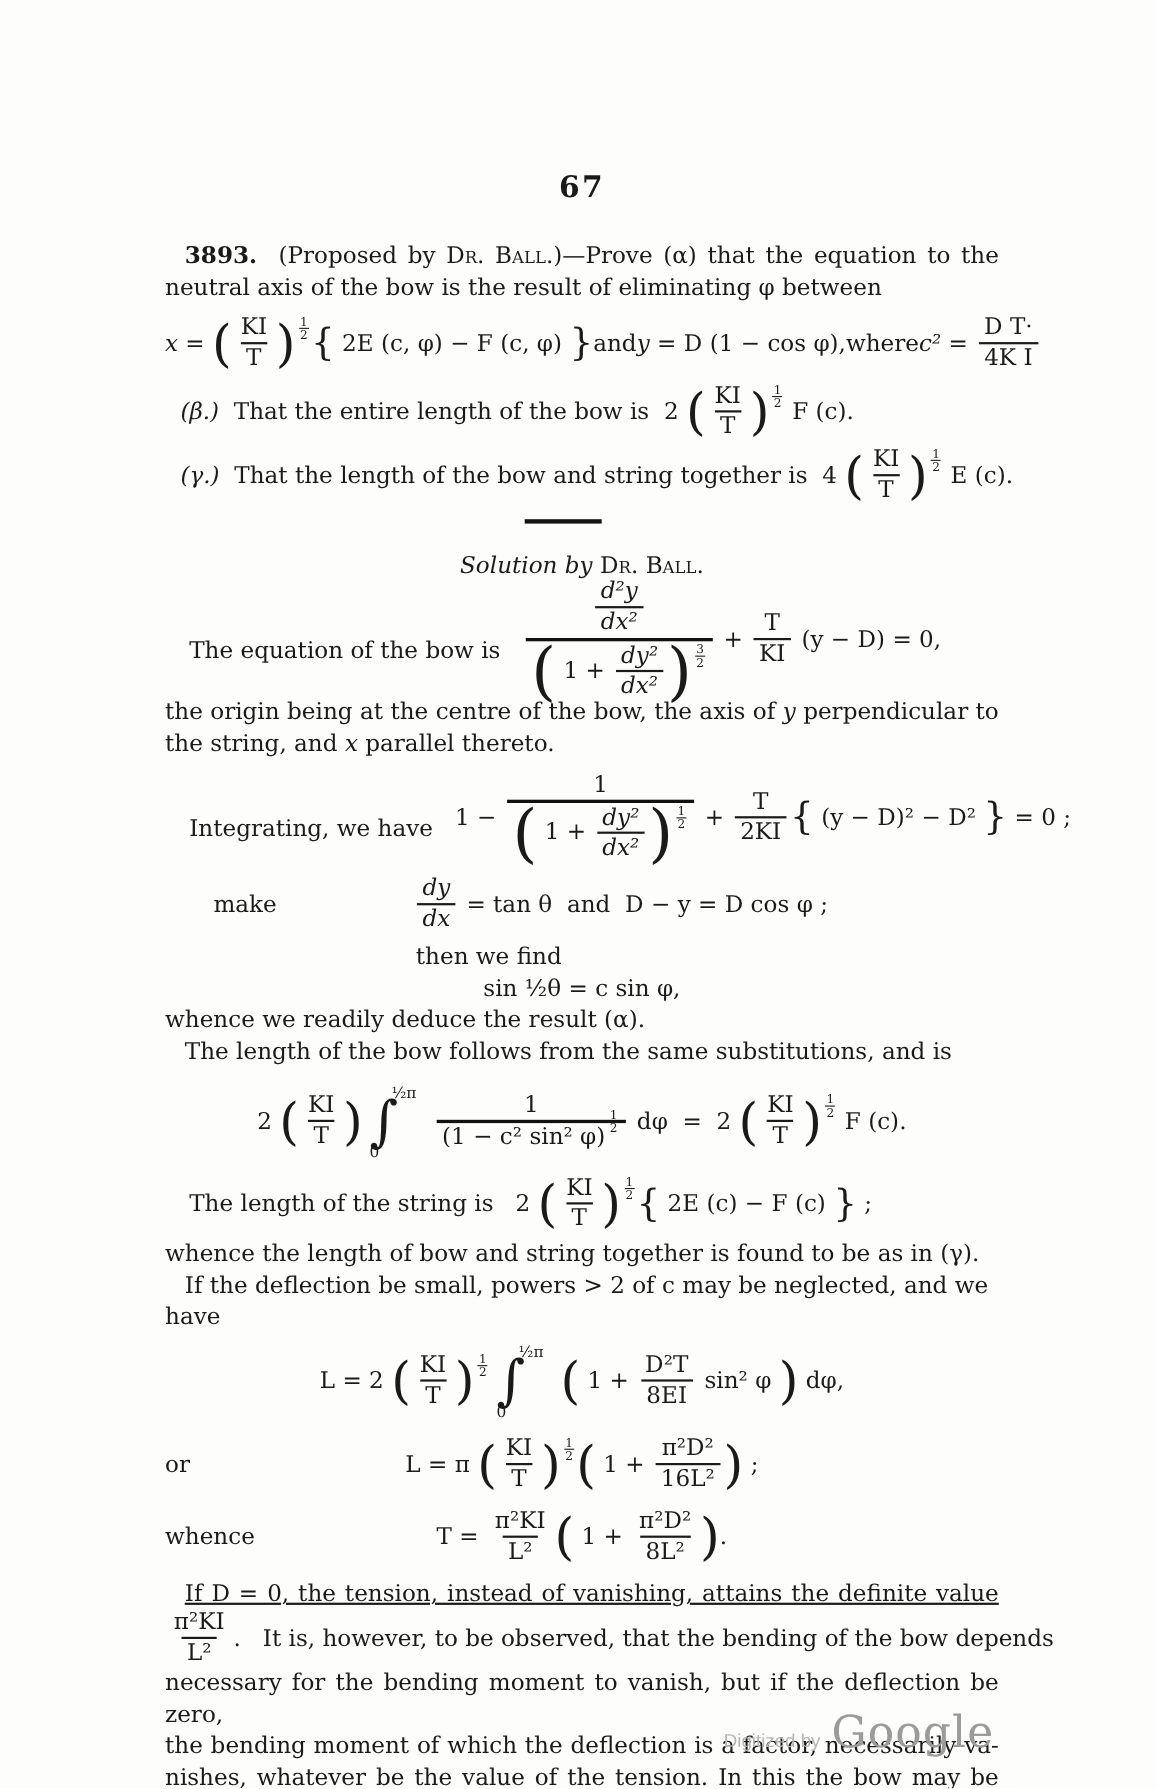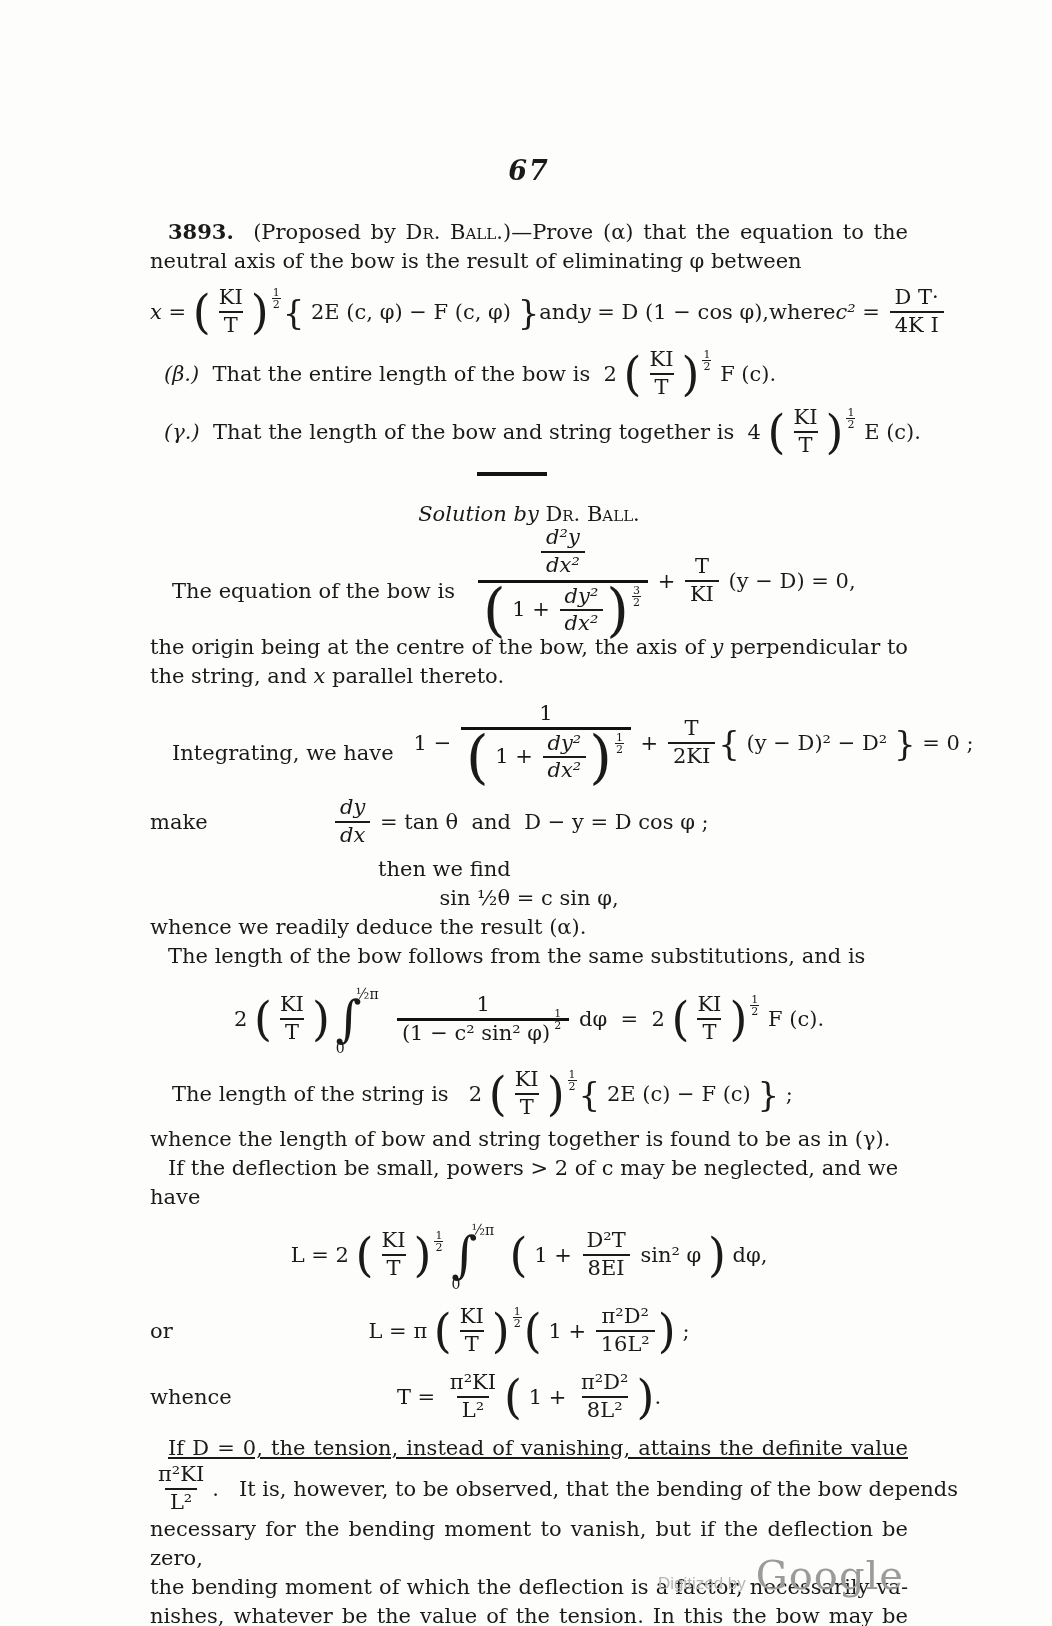--- a/index.html
+++ b/index.html
@@ -1,19 +1,19 @@
 <!DOCTYPE html>
 <html><head>
 <meta charset="utf-8">
 <style>
   html,body{margin:0;padding:0;background:#ffffff;}
   .page{position:relative;width:1052px;height:1626px;background:#fdfdfc;color:#1a1a1a;
         font-family:"DejaVu Serif", serif;overflow:hidden;}
   .content{position:absolute;left:150px;top:0;width:758px;font-size:21px;line-height:29px;}
-  .pageno{padding-top:156px;text-align:center;font-size:27px;font-weight:bold;letter-spacing:2px;font-style:italic;}
+  .pageno{padding-top:156px;text-align:center;font-size:27px;font-weight:bold;letter-spacing:2px;}
   .line{display:block;}
   .jl{text-align:justify;text-align-last:justify;}
   .ind{text-indent:18px;}
   .sc{font-variant:small-caps;}
   .it{font-style:italic;}
   .b{font-weight:bold;}
   .row{display:flex;align-items:center;}
   .cen{justify-content:center;}
   .t{white-space:pre;}
   
@@ -178,21 +178,21 @@
           <span class="nu">T</span>
           <span class="de">2KI</span>
         </span>
     <span class="bb">{</span>
         <span class="t"> (y − D)² − D² </span>
         <span class="bb">}</span>
         <span class="t"> = 0 ;</span>
   </div>
 
   <div class="row" style="margin-top:2px;height:58px;">
-    <span class="t" style="width:182px;">make</span>
+    <span class="t" style="width:182px;margin-left:44px;">make</span>
     <span class="fr">
           <span class="nu it">dy</span>
           <span class="de it">dx</span>
         </span>
     <span class="t"> = tan θ  and  D − y = D cos φ ;</span>
   </div>
 
   <div class="row" style="margin-top:4px;flex-direction:column;">
     <span class="t" style="width:302px;">then we find</span>
     <span class="t">sin ½θ = c sin φ,</span>

